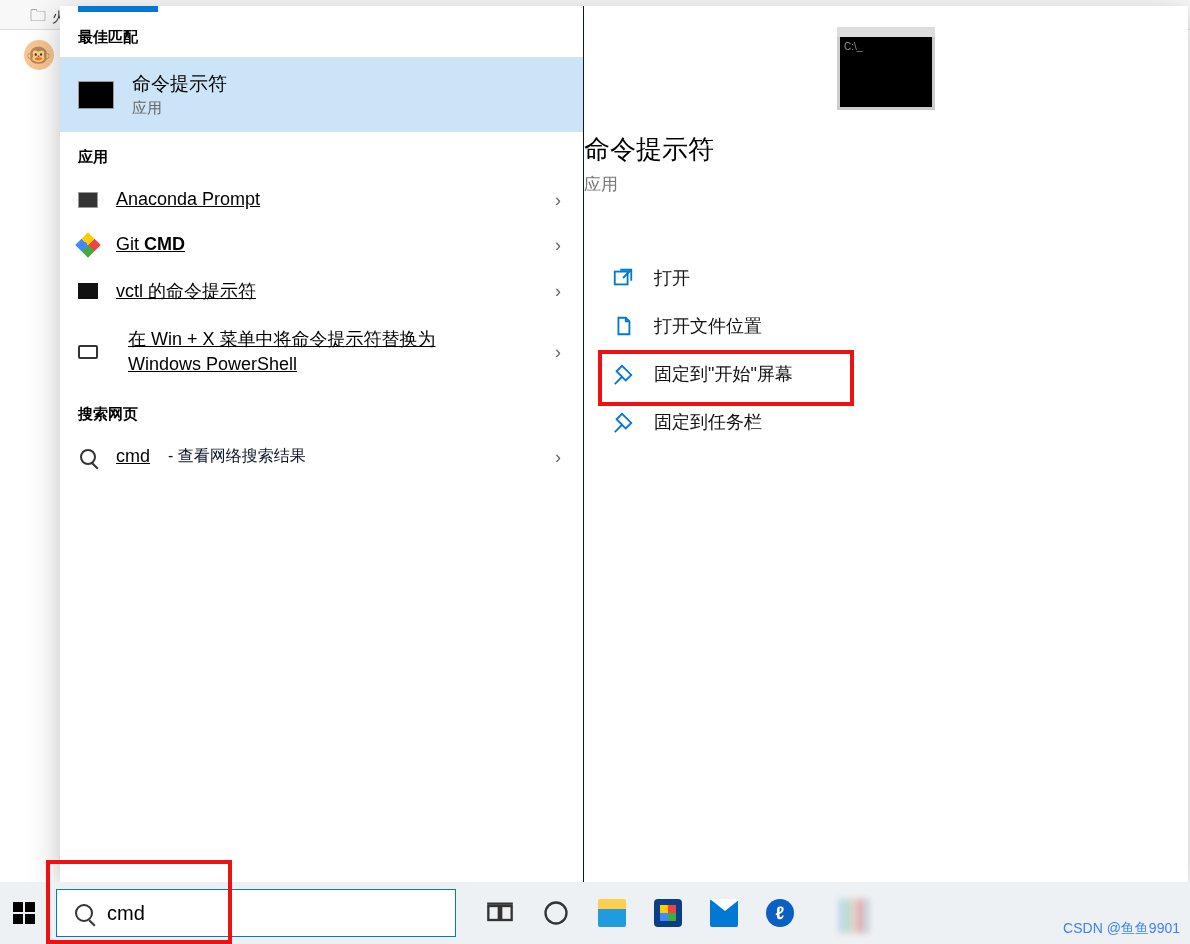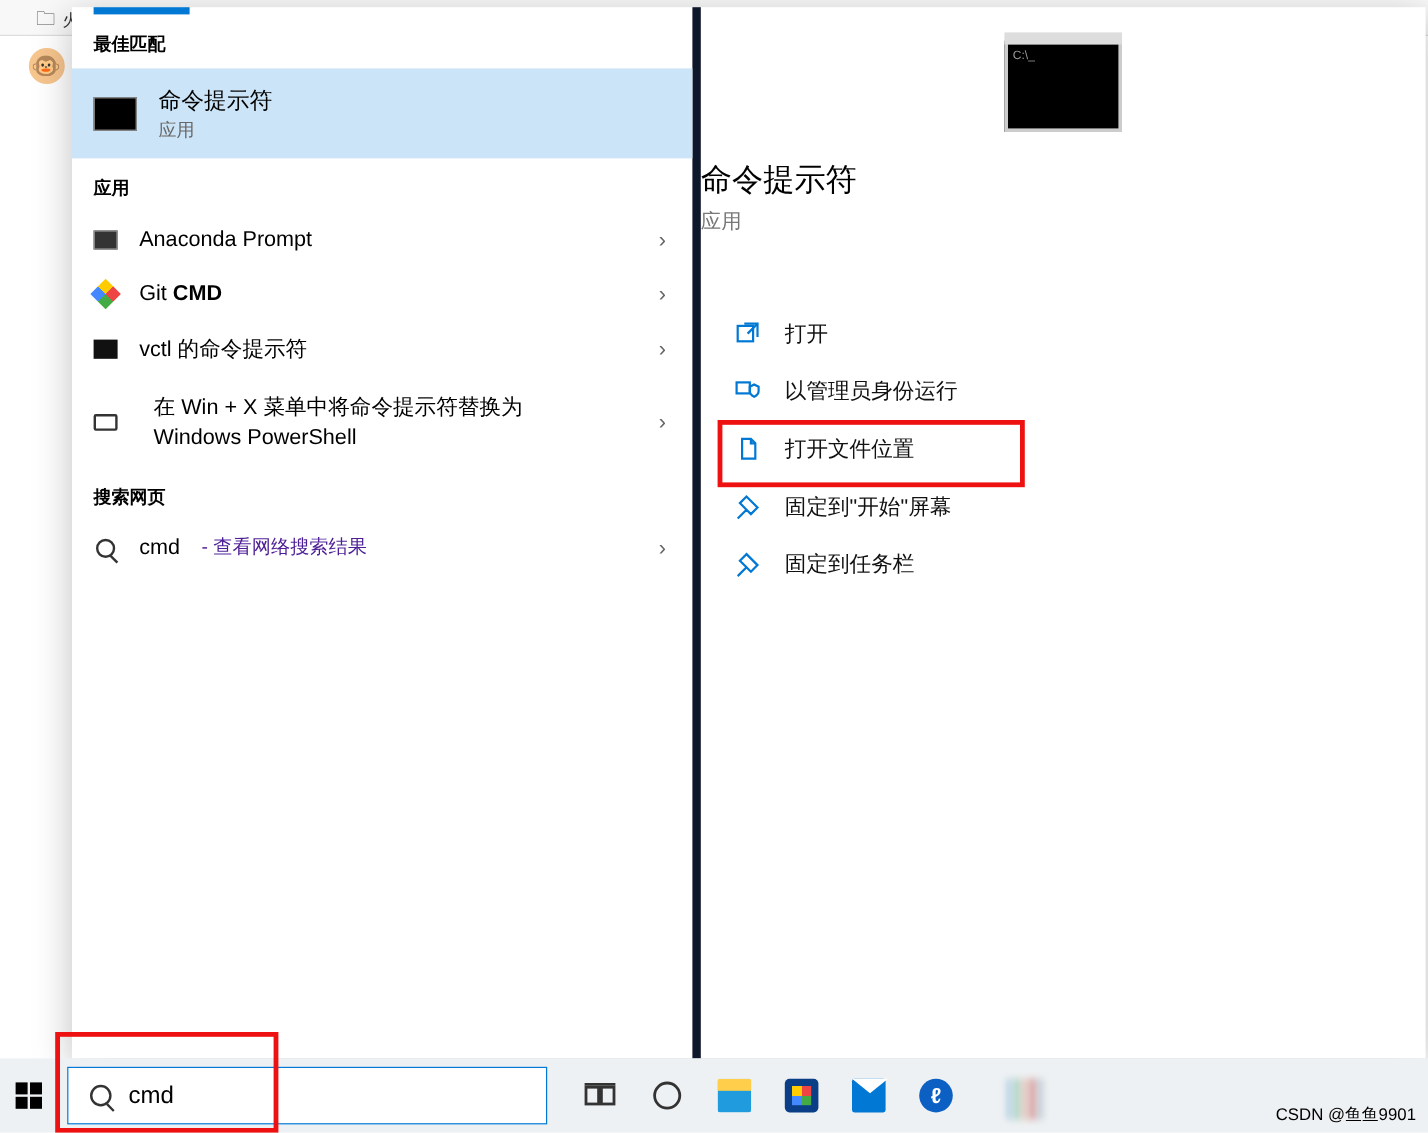--- a/index.html
+++ b/index.html
@@ -36,21 +36,21 @@
   
   .search-panel {
     position: absolute;
     left: 60px; top: 6px;
     width: 1128px;
     height: 876px;
     background: #fff;
     box-shadow: 0 8px 30px rgba(0,0,0,0.25);
     display: flex;
   }
-  .left-col { width: 524px; border-right: 7px solid #0f172a; }
+  .left-col { width: 524px; border-right: 1px solid #0f172a; }
   .right-col { flex: 1; }
   .top-bar {
     height: 6px; display:flex;
   }
   .top-bar .active-seg { width: 80px; height:6px; background:#0078d4; margin-left:18px;}
   
   .section-header {
     font-size: 15px; font-weight: 700; color:#000;
     padding: 16px 18px 10px;
   }
@@ -65,22 +65,22 @@
   }
   .bm-title { font-size: 19px; color:#000; }
   .bm-sub   { font-size: 15px; color:#666; margin-top:2px;}
 
   .list-item {
     display:flex; align-items:center;
     padding: 12px 18px;
     gap: 18px;
     position:relative;
   }
-  .list-item .label { font-size: 18px; color:#000; }
-  .list-item .hint  { font-size: 16px; color:#4c1d95; }
+  .list-item .label { font-size: 18px; color:#000;text-decoration:underline; }
+  .list-item .hint  { font-size: 16px; color:#0f172a; }
   .chev {
     position:absolute; right:22px; top:50%; transform:translateY(-50%);
     color:#666; font-size:18px;
   }
   .icon-sq { width:20px; height:20px; display:flex; align-items:center; justify-content:center; }
   .i-term  { width:22px; height:16px; background:#333; border:1px solid #999;}
   .i-git   {
     width:18px;height:18px;
     background: conic-gradient(#e44 0 90deg,#4a4 90deg 180deg,#48f 180deg 270deg,#fc0 270deg 360deg);
     transform: rotate(45deg);
@@ -174,21 +174,21 @@
   .ti-explorer { background:linear-gradient(#ffcf4b,#ffcf4b) top/100% 10px no-repeat,#1f9bde; border-radius:2px;}
   .ti-store    { width:26px;height:26px;border-radius:4px;background:#0a3e86;position:relative;}
   .ti-store::after{content:"";position:absolute;inset:6px;background:conic-gradient(#e44 0 90deg,#4a4 90deg 180deg,#48f 180deg 270deg,#fc0 270deg 360deg);}
   .ti-mail     { width:30px;height:22px;background:#0078d4;position:relative;border-radius:2px;}
   .ti-mail::after{content:"";position:absolute;top:0;left:0;border-left:15px solid transparent;border-right:15px solid transparent;border-top:12px solid #fff;}
   .ti-browser  { width:28px;height:28px;border-radius:50%;background:#0d60c3;color:#fff;font-size:18px;font-weight:700;display:flex;align-items:center;justify-content:center;}
   .blur-strip { display:flex; gap:4px; margin-left:18px;}
   .blur-strip div{ width:34px; height:34px; filter:blur(3px);}
   .watermark {
     position:absolute; right:10px; bottom:6px;
-    font-size:14px; color:#000000;
+    font-size:14px; color:#3b82f6;
   }
 </style>
 </head>
 <body>
 
 <div class="browser-tab-strip">
   <div class="browser-tab">
     <span class="folder-icon"></span>
     <span>火狐</span>
   </div>
@@ -263,27 +263,20 @@
       <div class="preview-sub">应用</div>
     </div>
     <div class="actions">
       <div class="action-row">
         <svg width="22" height="22" viewBox="0 0 24 24" fill="none" stroke="#0078d4" stroke-width="2">
             <rect x="3" y="5" width="14" height="14"></rect>
             <path d="M9 3h12v12"></path>
             <path d="M21 3l-9 9"></path>
           </svg>
         <span>打开</span>
-      </div>
-      <div class="action-row">
-        <svg width="22" height="22" viewBox="0 0 24 24" fill="none" stroke="#0078d4" stroke-width="2">
-            <rect x="2" y="4" width="12" height="10"></rect>
-            <path d="M18 6l4 2v4c0 3-4 5-4 5s-4-2-4-5V8l4-2z"></path>
-          </svg>
-        <span>以管理员身份运行</span>
       </div>
       <div class="action-row">
         <svg width="22" height="22" viewBox="0 0 24 24" fill="none" stroke="#0078d4" stroke-width="2">
             <path d="M7 3h8l4 4v14H7z"></path>
             <path d="M15 3v4h4"></path>
           </svg>
         <span>打开文件位置</span>
       </div>
       <div class="action-row">
         <svg width="22" height="22" viewBox="0 0 24 24" fill="none" stroke="#0078d4" stroke-width="2">

